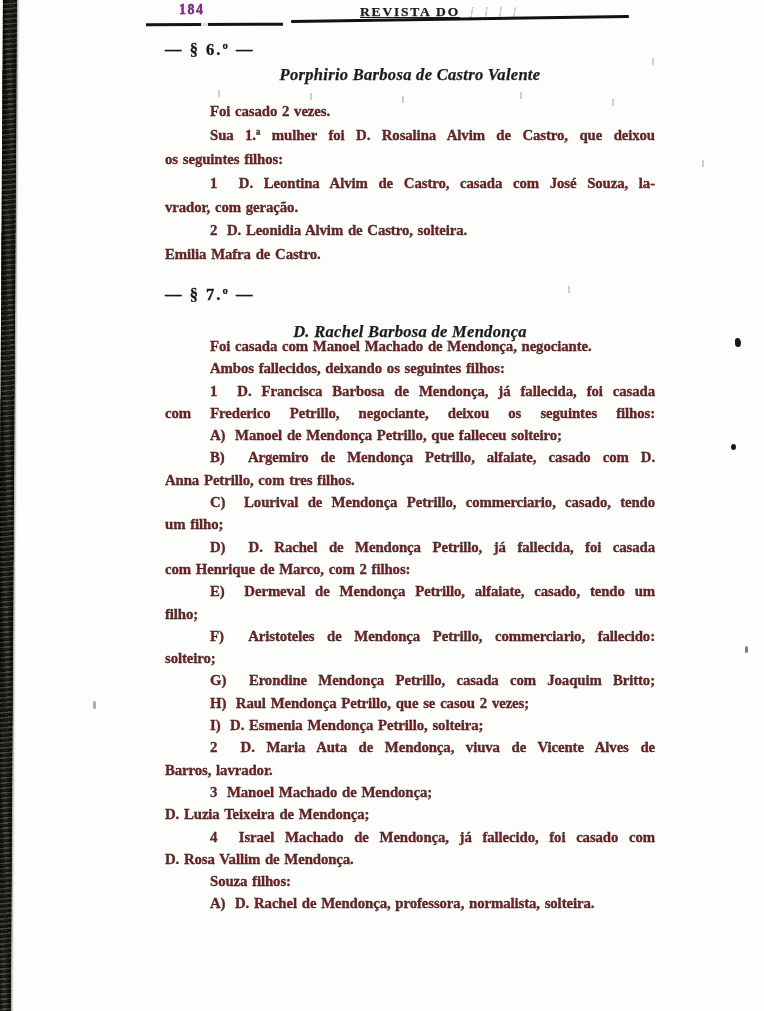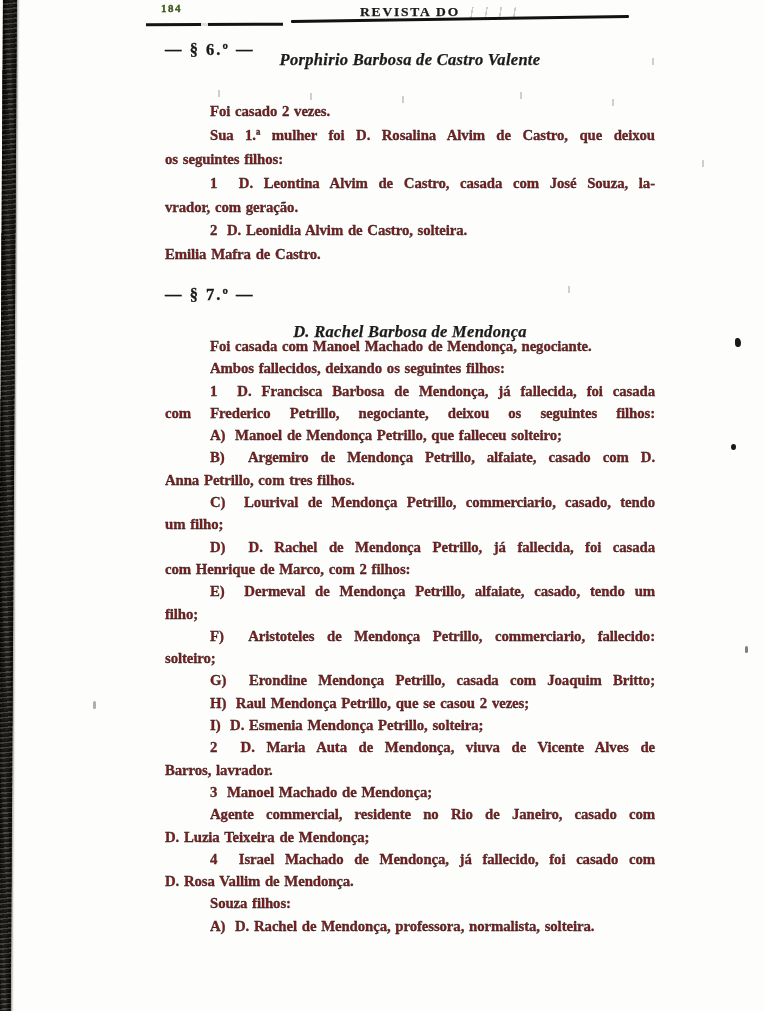--- a/index.html
+++ b/index.html
@@ -20,27 +20,27 @@
   }
   .binding::after{
     content:"";position:absolute;inset:0;
     background:repeating-linear-gradient(174deg,
       rgba(0,0,0,.55) 0 1.5px, rgba(125,118,104,.28) 1.5px 3px,
       rgba(0,0,0,.4) 3px 5px);
   }
 
   
   .pagenum{
-    position:absolute;left:161px;top:2px;
-    font-size:11px;font-weight:700;letter-spacing:1.5px;color:#4d7c0f;
+    position:absolute;left:179px;top:2px;
+    font-size:14px;font-weight:700;letter-spacing:1.5px;color:#a21caf;
     -webkit-text-stroke:.3px #161616;
   }
   .journal{
     position:absolute;left:165px;top:4px;width:490px;text-align:center;
-    font-size:13.5px;font-weight:700;letter-spacing:1.8px;color:#1a1a1a;
+    font-size:13.5px;font-weight:700;letter-spacing:1.8px;color:#1a1a1a;text-decoration:underline;
     -webkit-text-stroke:.25px #1a1a1a;
   }
   .smudge{
     position:absolute;left:466px;top:7px;width:60px;height:11px;
     opacity:.32;filter:blur(.4px);
     background:repeating-linear-gradient(100deg,
       transparent 0 6px,#6f6f6f 6px 7.5px,transparent 7.5px 14px);
   }
   .rule-a{
     position:absolute;left:146px;top:23px;width:137px;height:3px;
@@ -58,21 +58,21 @@
   .sec-head{
     position:absolute;left:165px;width:490px;
     font-size:16.5px;font-weight:700;letter-spacing:2px;color:#191919;
     -webkit-text-stroke:.3px #191919;
   }
   .sec-title{
     position:absolute;left:165px;width:490px;text-align:center;
     font-size:16.5px;font-weight:700;font-style:italic;
     letter-spacing:.3px;color:#1c1c1c;-webkit-text-stroke:.25px #1c1c1c;
   }
-  .h6{top:40px;} .t6{top:50px;}
+  .h6{top:40px;} .t6{top:65px;}
   .h7{top:285px;} .t7{top:322px;}
 
   
   .flow{
     position:absolute;left:165px;width:490px;color:#7f1d1d;
     font-weight:700;font-size:14.8px;letter-spacing:-0.1px;
     -webkit-text-stroke:.3px #1e1e1e;word-spacing:1.2px;
   }
   .flow-a{top:100px;}
   .flow-b{top:335px;}
@@ -134,21 +134,20 @@
       <div class="line ind j">E)&nbsp; Dermeval de Mendonça Petrillo, alfaiate, casado, tendo um</div>
       <div class="line">filho;</div>
       <div class="line ind j">F)&nbsp; Aristoteles de Mendonça Petrillo, commerciario, fallecido:</div>
       <div class="line">solteiro;</div>
       <div class="line ind j">G)&nbsp; Erondine Mendonça Petrillo, casada com Joaquim Britto;</div>
       <div class="line ind">H)&nbsp; Raul Mendonça Petrillo, que se casou 2 vezes;</div>
       <div class="line ind">I)&nbsp; D. Esmenia Mendonça Petrillo, solteira;</div>
       <div class="line ind j">2&nbsp; D. Maria Auta de Mendonça, viuva de Vicente Alves de</div>
       <div class="line">Barros, lavrador.</div>
       <div class="line ind">3&nbsp; Manoel Machado de Mendonça;</div>
-      <div class="line ind j">Agente commercial, residente no Rio de Janeiro, casado com</div>
       <div class="line">D. Luzia Teixeira de Mendonça;</div>
       <div class="line ind j">4&nbsp; Israel Machado de Mendonça, já fallecido, foi casado com</div>
       <div class="line">D. Rosa Vallim de Mendonça.</div>
       <div class="line ind">Souza filhos:</div>
       <div class="line ind">A)&nbsp; D. Rachel de Mendonça, professora, normalista, solteira.</div>
     </div>
 
   <div class="speck sp1"></div>
   <div class="speck sp2"></div>
   <div class="speck sp3"></div>

